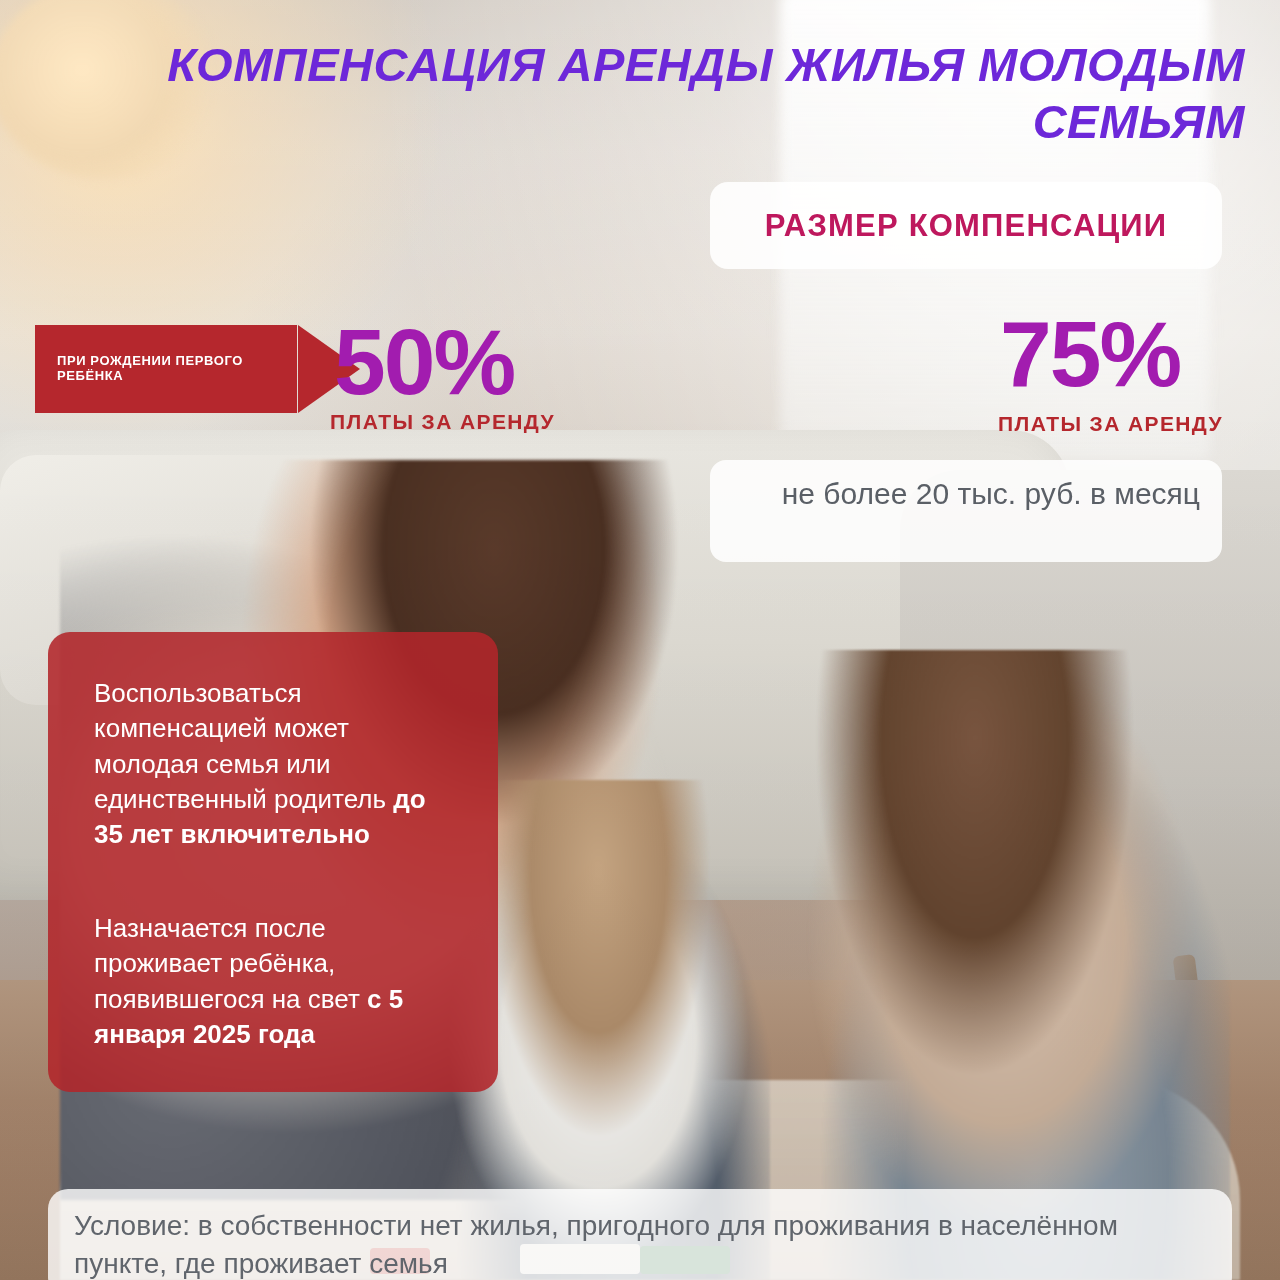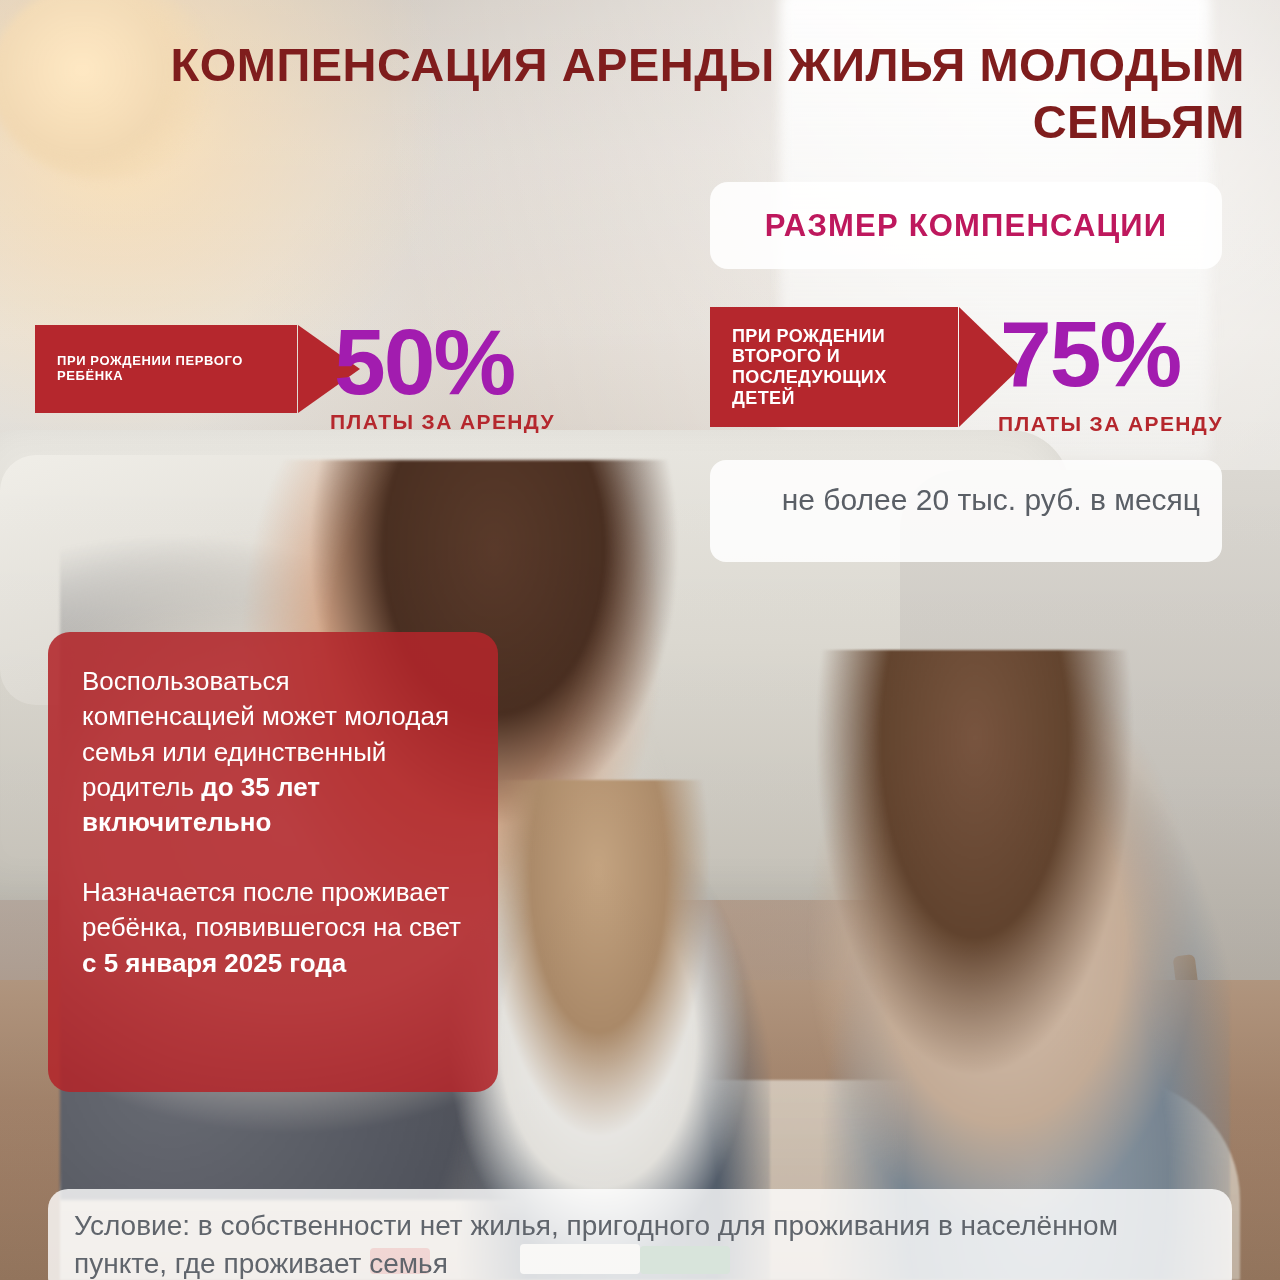--- a/index.html
+++ b/index.html
@@ -136,26 +136,27 @@
   .veil {
     position: absolute; inset: 0;
     background: linear-gradient(180deg, rgba(255,255,255,0.12) 0%, rgba(255,255,255,0) 30%, rgba(0,0,0,0.05) 100%);
   }
 
   
   .title {
     position: absolute;
     left: 55px; top: 36px; width: 1190px;
     text-align: right;
-    color: #7f1d1d;
+    color: #6d28d9;
     font-weight: bold;
     font-size: 47px;
     line-height: 1.22;
     letter-spacing: 0.5px;
     text-transform: uppercase;
+    font-style: italic;
   }
 
   .size-badge {
     position: absolute;
     left: 710px; top: 182px; width: 512px; height: 87px;
     background: rgba(255,255,255,0.88);
     border-radius: 18px;
     display: flex; align-items: center; justify-content: center;
     color: #be185d;
     font-size: 31px;
@@ -222,36 +223,36 @@
 
   .limit-box {
     position: absolute;
     left: 710px; top: 460px; width: 512px; height: 102px;
     background: rgba(255,255,255,0.86);
     border-radius: 16px;
     color: #5a5f66;
     font-size: 30px;
     line-height: 1.32;
     text-align: right;
-    padding: 20px 22px 0 0;
+    padding: 14px 22px 0 0;
     box-sizing: border-box;
   }
 
   .info-card {
     position: absolute;
     left: 48px; top: 632px; width: 450px; height: 460px;
     background: rgba(178,38,42,0.88);
     border-radius: 22px;
     color: #ffffff;
     padding: 32px 34px;
     box-sizing: border-box;
     font-size: 26px;
     line-height: 1.36;
   }
-  .info-card p { margin: 0; }
+  .info-card p { margin: 12px; }
   .info-card .gap { height: 34px; }
   .info-card b { font-weight: bold; }
 
   .condition {
     position: absolute;
     left: 48px; top: 1155px; width: 1184px; height: 108px;
     background: rgba(255,255,255,0.80);
     border-radius: 20px;
     color: #60656c;
     font-size: 28px;
@@ -290,23 +291,20 @@
   <div class="size-badge">
     <span>РАЗМЕР КОМПЕНСАЦИИ</span>
   </div>
 
   <div class="tag" id="tag-first">
     <span class="tag-text">ПРИ РОЖДЕНИИ ПЕРВОГО РЕБЁНКА</span>
   </div>
   <div class="percent" id="percent-50">50%</div>
   <div class="percent-sub" id="sub-50">ПЛАТЫ ЗА АРЕНДУ</div>
 
-  <div class="tag" id="tag-second">
-    <span class="tag-text">ПРИ РОЖДЕНИИ ВТОРОГО И ПОСЛЕДУЮЩИХ ДЕТЕЙ</span>
-  </div>
   <div class="percent" id="percent-75">75%</div>
   <div class="percent-sub" id="sub-75">ПЛАТЫ ЗА АРЕНДУ</div>
 
   <div class="limit-box">не более 20 тыс. руб. в месяц</div>
 
   <div class="info-card">
     <p>
       <span>Воспользоваться компенсацией может молодая семья или единственный родитель </span><b>до 35 лет включительно</b>
     </p>
     <div class="gap"></div>

